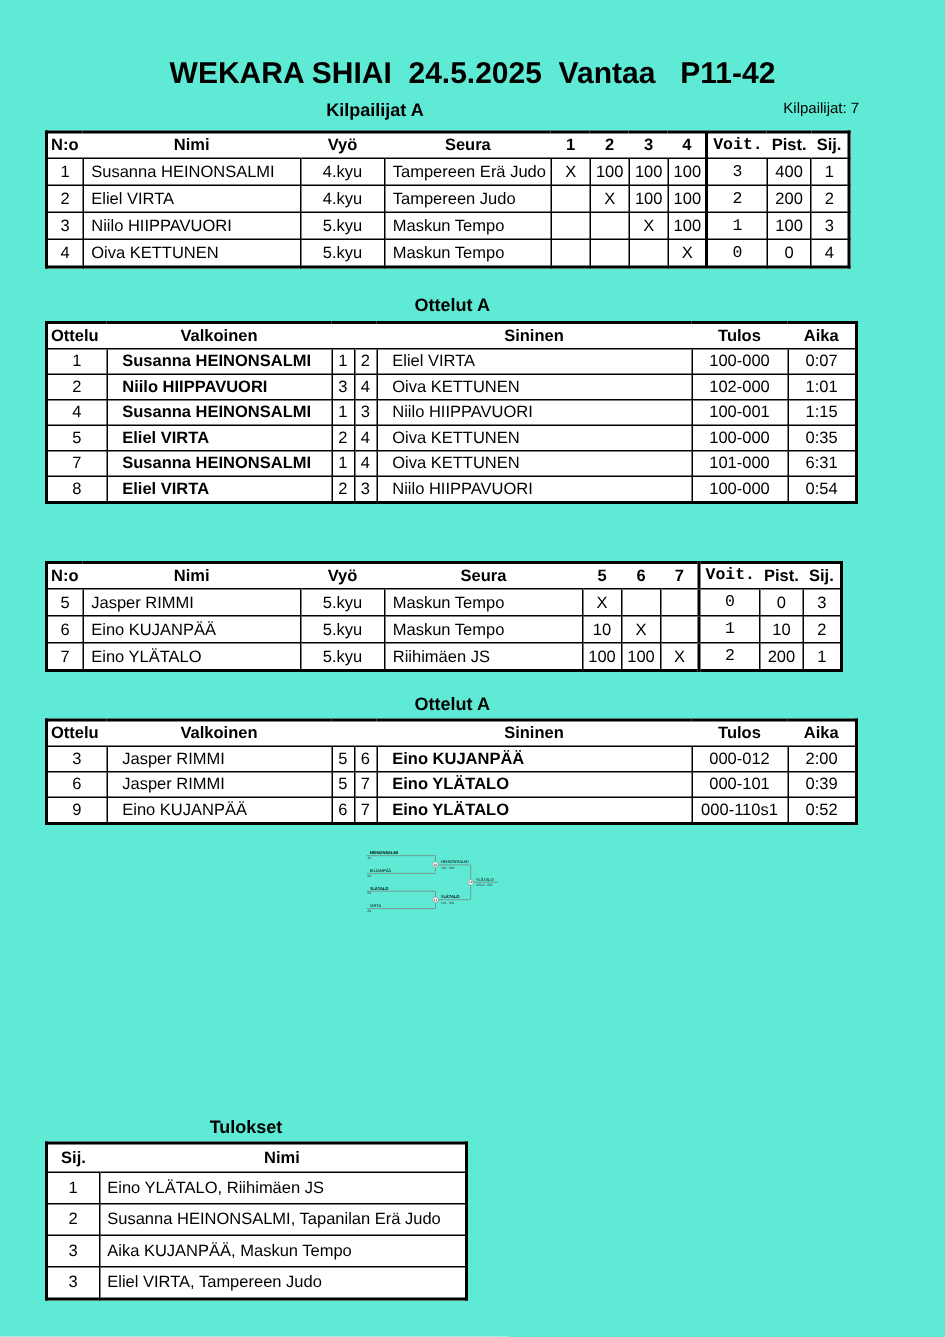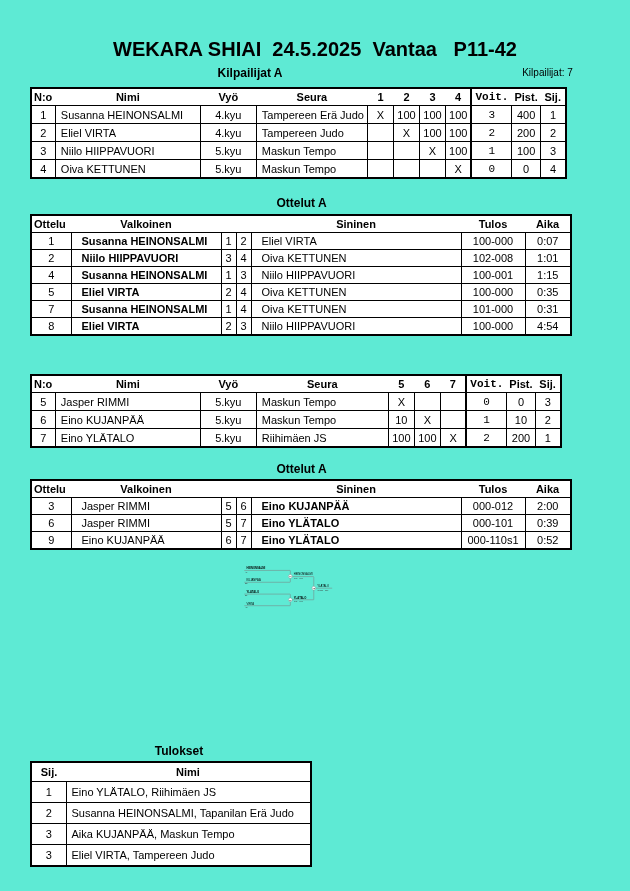--- a/index.html
+++ b/index.html
@@ -153,21 +153,21 @@
         <td class="name">Eliel VIRTA</td>
         <td class="c">100-000</td>
         <td class="c">0:07</td>
       </tr>
       <tr>
         <td class="c">2</td>
         <td class="name b">Niilo HIIPPAVUORI</td>
         <td class="c">3</td>
         <td class="c">4</td>
         <td class="name">Oiva KETTUNEN</td>
-        <td class="c">102-008</td>
+        <td class="c">102-000</td>
         <td class="c">1:01</td>
       </tr>
       <tr>
         <td class="c">4</td>
         <td class="name b">Susanna HEINONSALMI</td>
         <td class="c">1</td>
         <td class="c">3</td>
         <td class="name">Niilo HIIPPAVUORI</td>
         <td class="c">100-001</td>
         <td class="c">1:15</td>
@@ -181,30 +181,30 @@
         <td class="c">100-000</td>
         <td class="c">0:35</td>
       </tr>
       <tr>
         <td class="c">7</td>
         <td class="name b">Susanna HEINONSALMI</td>
         <td class="c">1</td>
         <td class="c">4</td>
         <td class="name">Oiva KETTUNEN</td>
         <td class="c">101-000</td>
-        <td class="c">0:31</td>
+        <td class="c">6:31</td>
       </tr>
       <tr>
         <td class="c">8</td>
         <td class="name b">Eliel VIRTA</td>
         <td class="c">2</td>
         <td class="c">3</td>
         <td class="name">Niilo HIIPPAVUORI</td>
         <td class="c">100-000</td>
-        <td class="c">4:54</td>
+        <td class="c">0:54</td>
       </tr>
     </tbody>
   </table>
 
 
   <table style="top:374px;left:30px;">
     <colgroup>
         <col style="width:20px">
         <col style="width:145px">
         <col style="width:56px">
@@ -348,21 +348,21 @@
     <text class="bsmall" x="31" y="739">A2</text>
 
     <text class="bname" x="229" y="607">HEINONSALMI</text>
     <text class="bsmall" x="230" y="622">100 - 000</text>
     <text class="bname" style="font-weight:bold" x="229" y="702">YLÄTALO</text>
     <text class="bsmall" x="230" y="717">101 - 000</text>
     <text class="bname" x="324" y="655">YLÄTALO</text>
     <text class="bsmall" x="325" y="670">001s1 - 001</text>
   </svg>
 
-  <div class="sectitle" style="top:744px;left:39px;width:280px;">Tulokset</div>
+  <div class="sectitle" style="top:744px;left:24px;width:280px;">Tulokset</div>
 
   <table class="rtab" style="top:761px;left:30px;">
     <colgroup>
         <col style="width:35px">
         <col style="width:245px">
       </colgroup>
     <thead>
         <tr>
       <th>Sij.</th>
       <th>Nimi</th>

